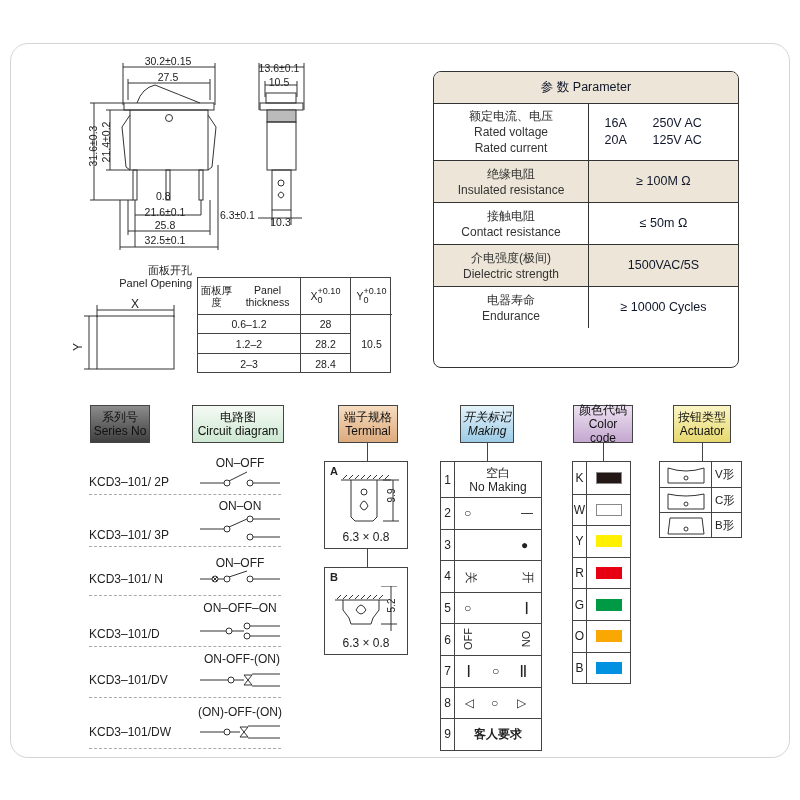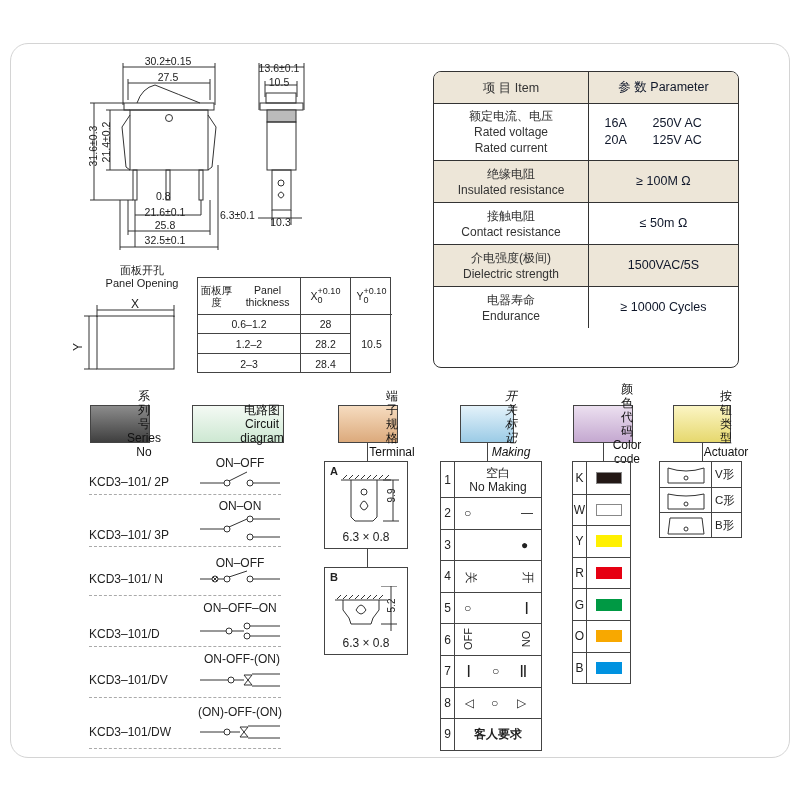--- a/index.html
+++ b/index.html
@@ -17,21 +17,21 @@
   .spec-row .c2 { flex: 1; display: flex; flex-direction: column; justify-content: center; align-items: center; text-align: center; font-size: 12.5px; line-height: 17px; color: #0f172a; }
   .beige { background: #ede6d8; }
   .white { background: #ffffff; }
   .rv { display: grid; grid-template-columns: 40px 70px; column-gap: 8px; text-align: left; }
 
   
   .pt { position: absolute; left: 197px; top: 277px; width: 194px; height: 96px; border: 1.2px solid #444; font-size: 10.5px; }
   .pt div { position: absolute; display: flex; align-items: center; justify-content: center; text-align: center; line-height: 12px; }
 
   
-  .hdr { position: absolute; height: 38px; border: 1.2px solid #444; display: flex; flex-direction: column; align-items: center; justify-content: center; font-size: 12px; line-height: 14px; text-align: center; padding-left: 48px; }
+  .hdr { position: absolute; height: 38px; border: 1.2px solid #444; display: flex; flex-direction: column; align-items: center; justify-content: center; font-size: 12px; line-height: 14px; text-align: center; }
   .hdr.series { background: linear-gradient(#8c8c8c, #3f3f3f); color: #111; }
   .hdr.circuit { background: linear-gradient(#f4faf4, #cde8d2); color: #111; }
   .hdr.terminal { background: linear-gradient(#f6dcc0, #dcaa7c); color: #111; }
   .hdr.making { background: linear-gradient(#e4f2fa, #9bcbe6); color: #111; font-style: italic; }
   .hdr.color { background: linear-gradient(#ece0f0, #c4a8d0); color: #111; text-align: center; }
   .hdr.actuator { background: linear-gradient(#fbf5c4, #e6d86e); color: #111; }
   .vline { position: absolute; width: 1.2px; background: #444; }
 
   .series-lbl { position: absolute; left: 89px; font-size: 12px; color: #222; white-space: nowrap; }
   .circ-lbl { position: absolute; font-size: 12px; color: #222; white-space: nowrap; text-align: center; }
@@ -135,21 +135,20 @@
       <line x1="51" y1="155" x2="51" y2="170"></line>
   </g>
 </svg>
 <div class="abs dim" style="left:254px;top:62px;width:50px;text-align:center">13.6±0.1</div>
 <div class="abs dim" style="left:254px;top:76px;width:50px;text-align:center">10.5</div>
 <div class="abs dim" style="left:220px;top:209px">6.3±0.1</div>
 <div class="abs dim" style="left:263px;top:216px;width:35px;text-align:center">10.3</div>
 
 <div class="spec">
   <div class="spec-row first beige" style="top:0;height:31px">
-    <div class="c1" style="font-size:12.5px">项 目   Item</div>
     <div class="c2">参 数   Parameter</div>
   </div>
   <div class="spec-row white" style="top:31px;height:57px">
     <div class="c1">
       <span>额定电流、电压</span>
       <span>Rated voltage</span>
       <span>Rated current</span>
     </div>
     <div class="c2">
       <div class="rv">
@@ -183,21 +182,21 @@
   </div>
   <div class="spec-row white" style="top:214px;height:42px">
     <div class="c1">
         <span>电器寿命</span>
         <span>Endurance</span>
       </div>
     <div class="c2">≥ 10000 Cycles</div>
   </div>
 </div>
 
-<div class="abs" style="left:92px;top:264px;width:100px;text-align:center;font-size:11px;line-height:13px">
+<div class="abs" style="left:92px;top:264px;width:100px;text-align:right;font-size:11px;line-height:13px">
   <div>面板开孔</div>
   <div>Panel Opening</div>
 </div>
 <div class="abs" style="left:131px;top:297px;font-size:12px">X</div>
 <svg class="abs" style="left:72px;top:305px" width="110" height="70">
   <g stroke="#333" stroke-width="1" fill="none">
     <line x1="25" y1="5" x2="102" y2="5"></line>
     <line x1="25" y1="0" x2="25" y2="12"></line>
       <line x1="102" y1="0" x2="102" y2="12"></line>
     <rect x="25" y="11" width="77" height="53"></rect>

